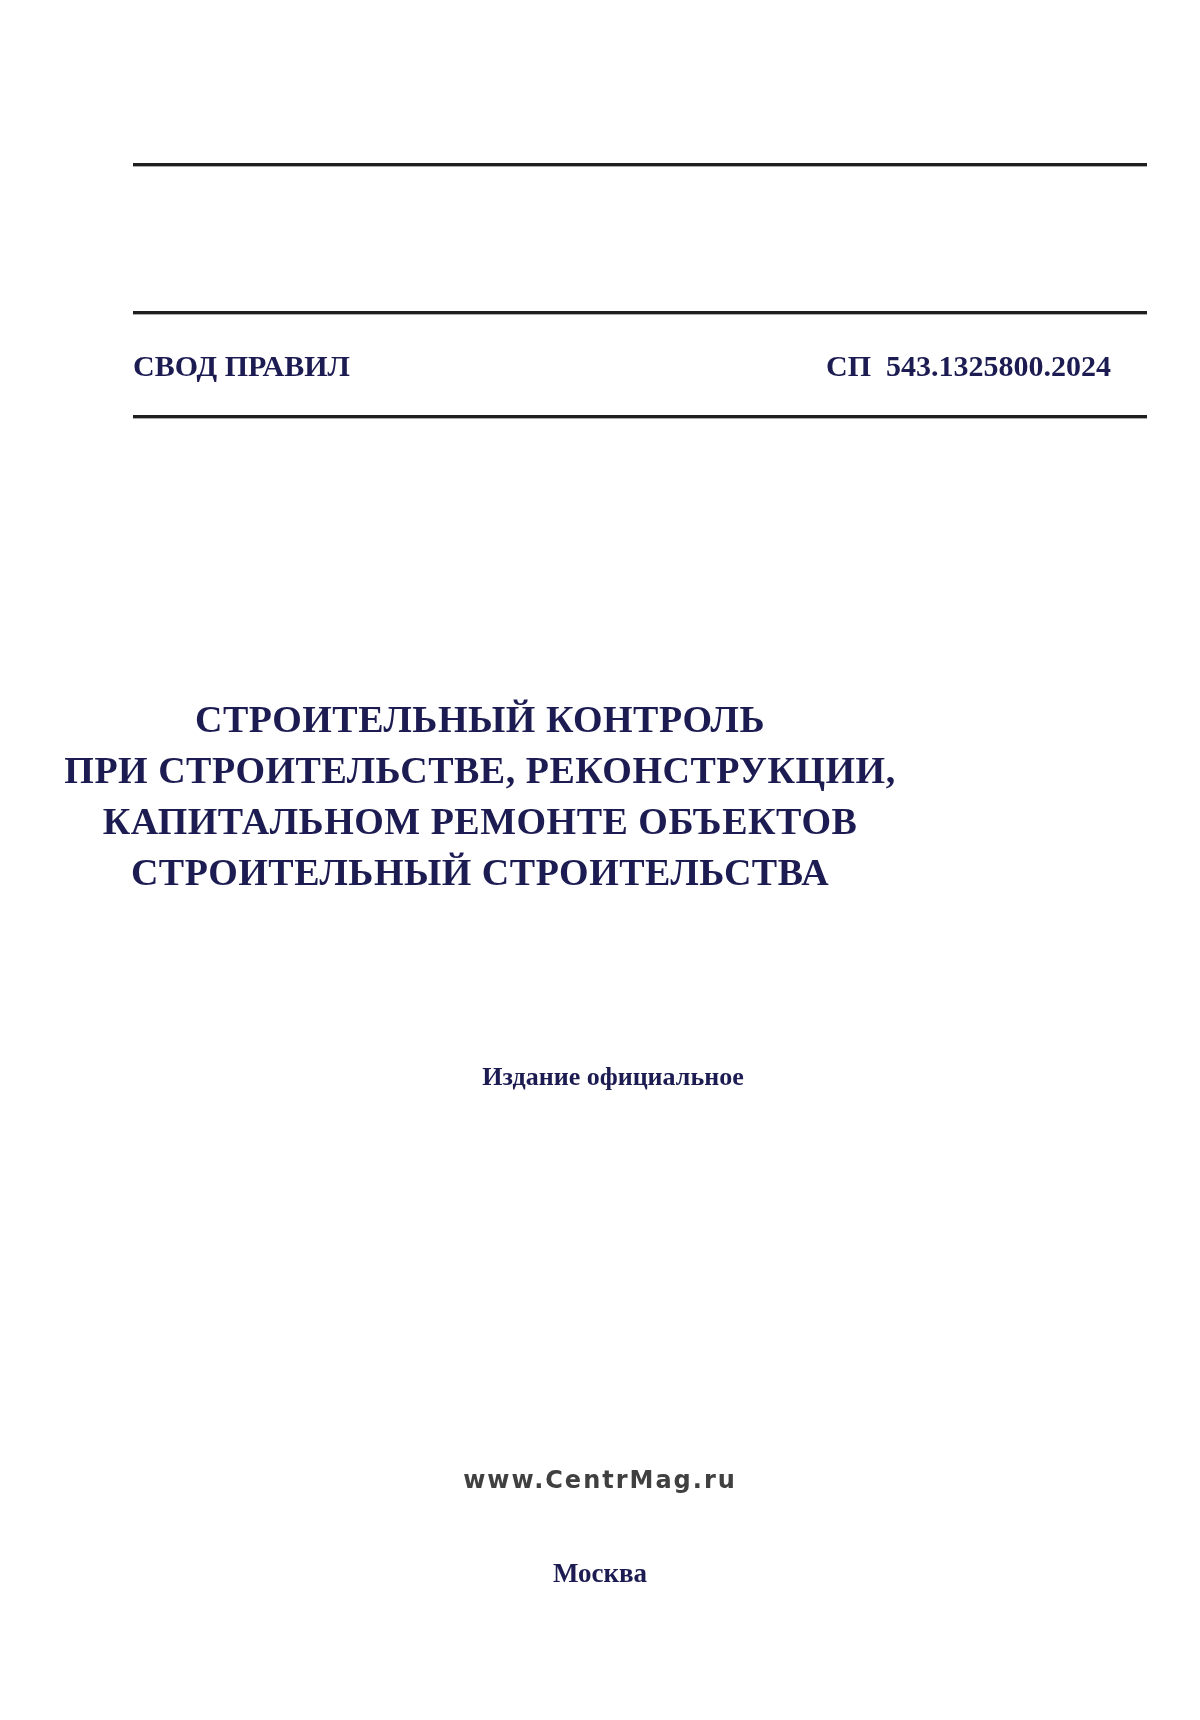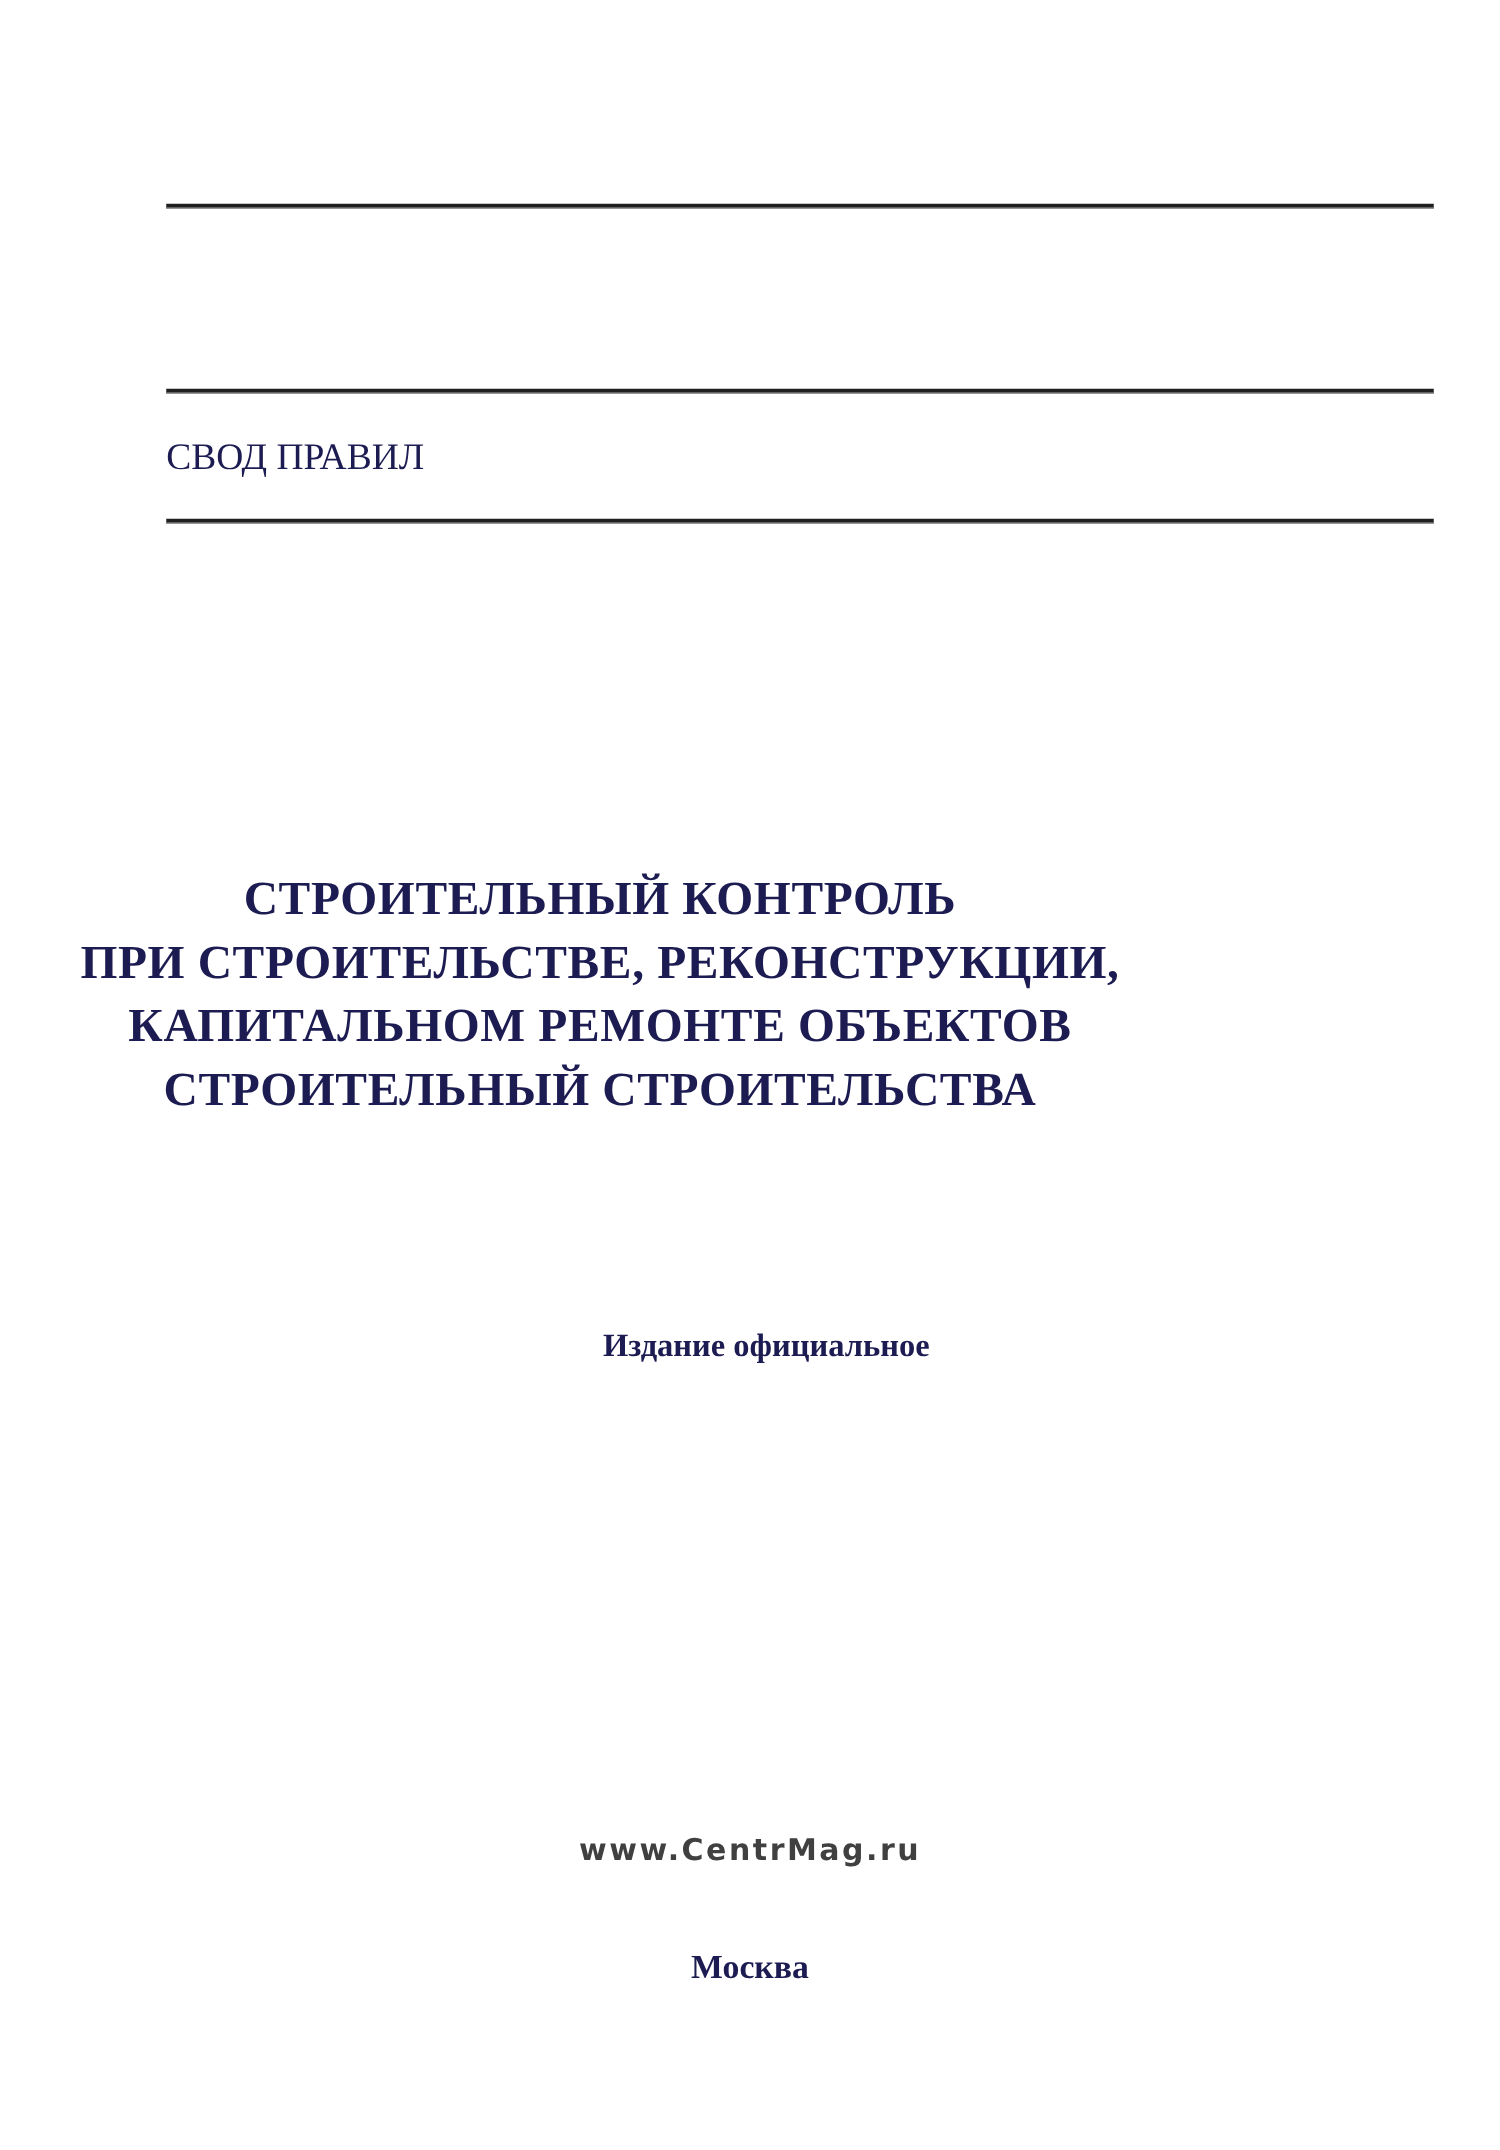--- a/index.html
+++ b/index.html
@@ -43,21 +43,21 @@
 
   .doc-type-row {
     position: absolute;
     left: 133px;
     top: 349px;
     width: 1014px;
     display: flex;
     justify-content: space-between;
     align-items: flex-end;
     font-size: 30px;
-    font-weight: normal;
+    font-weight: bold;
   }
   .doc-code {
     padding-right: 36px;
     white-space: pre;
   }
 
   .title-block {
     position: absolute;
     left: 0;
     top: 694px;
@@ -107,20 +107,21 @@
 
 <div class="page">
 
   <div class="rule rule-top"></div>
 
 
   <div class="rule rule-mid"></div>
 
   <div class="doc-type-row">
     <span class="doc-type">СВОД ПРАВИЛ</span>
+    <span class="doc-code">СП  543.1325800.2024</span>
   </div>
 
   <div class="rule rule-bottom"></div>
 
   <div class="title-block">
     <span class="title-line">СТРОИТЕЛЬНЫЙ КОНТРОЛЬ</span>
     <span class="title-line">ПРИ СТРОИТЕЛЬСТВЕ, РЕКОНСТРУКЦИИ,</span>
     <span class="title-line">КАПИТАЛЬНОМ РЕМОНТЕ ОБЪЕКТОВ</span>
     <span class="title-line">СТРОИТЕЛЬНЫЙ СТРОИТЕЛЬСТВА</span>
   </div>

